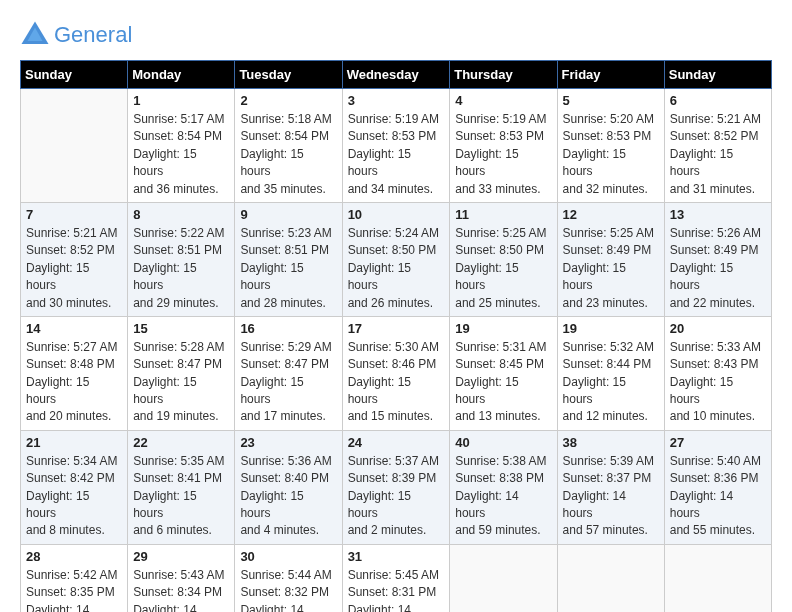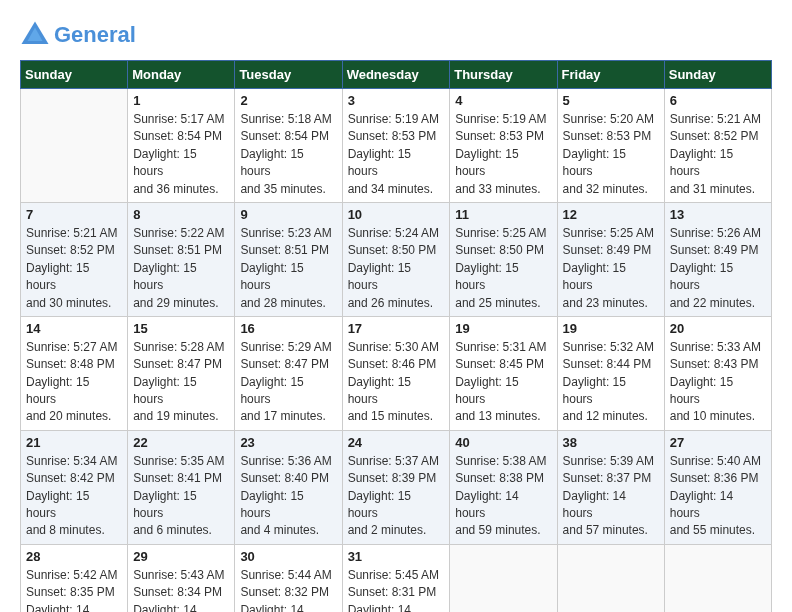--- a/index.html
+++ b/index.html
@@ -15,21 +15,21 @@
       justify-content: space-between;
       align-items: flex-start;
       margin-bottom: 10px;
     }
     .logo {
       display: flex;
       align-items: center;
     }
     .logo-text {
       font-size: 22px;
-      font-weight: bold;
+      font-weight: normal;
       color: #333;
       line-height: 1.1;
     }
     .logo-text span {
       color: #4a90d9;
     }
     .logo-icon {
       width: 30px;
       height: 30px;
       margin-right: 4px;
@@ -45,21 +45,21 @@
     .location {
       font-size: 16px;
       color: #555;
     }
     table {
       width: 100%;
       border-collapse: collapse;
       font-size: 11px;
     }
     thead tr th {
-      background-color: #14532d;
+      background-color: #000000;
       color: #fff;
       padding: 6px 4px;
       text-align: left;
       font-size: 13px;
       font-weight: bold;
       border: 1px solid #3a68a5;
     }
     tbody tr td {
       border: 1px solid #ccc;
       vertical-align: top;

